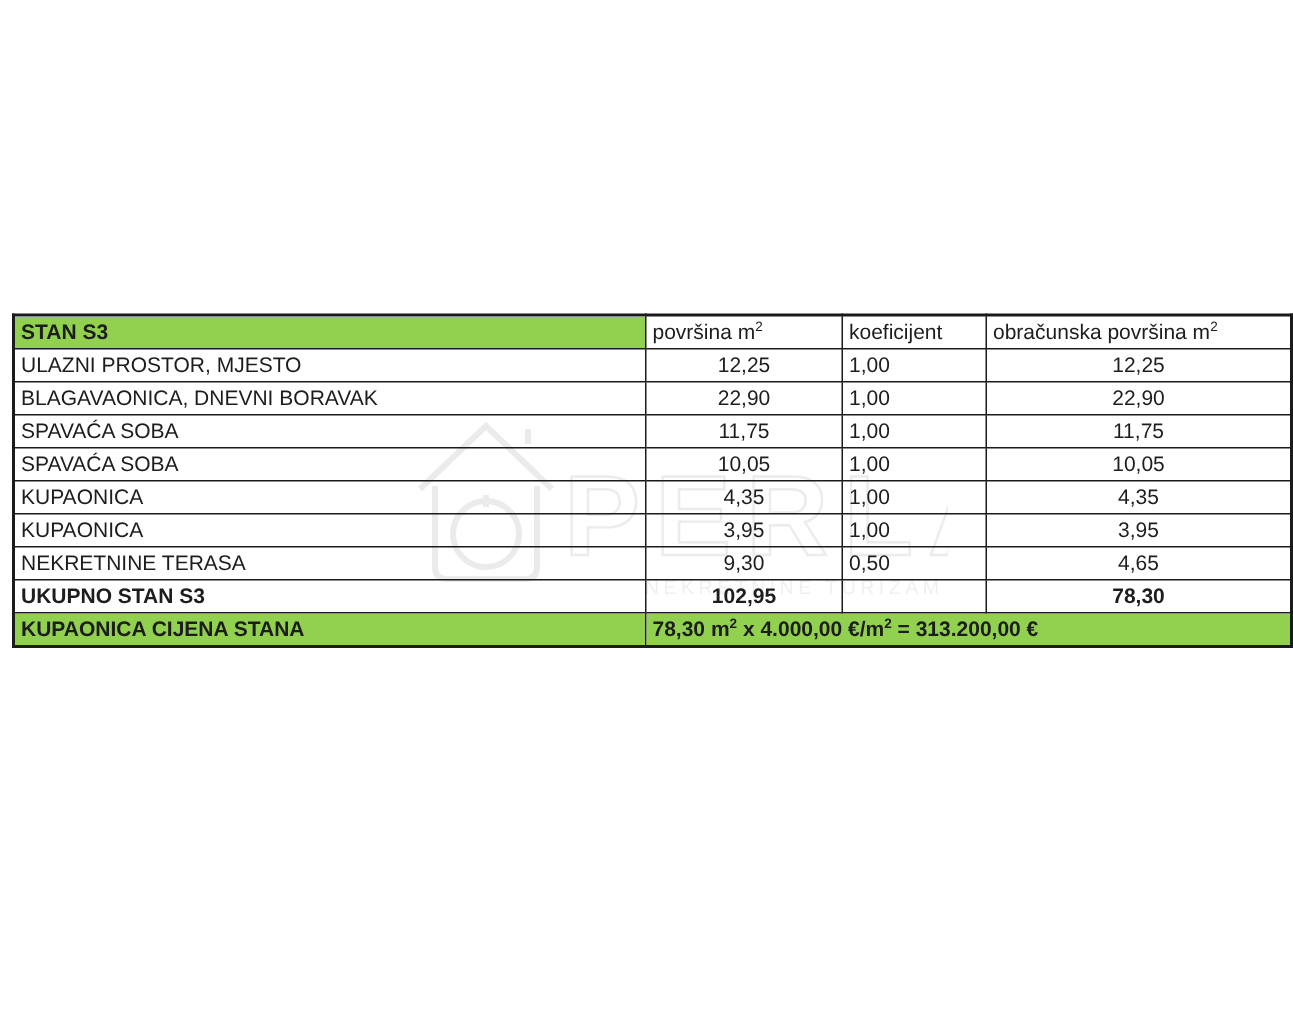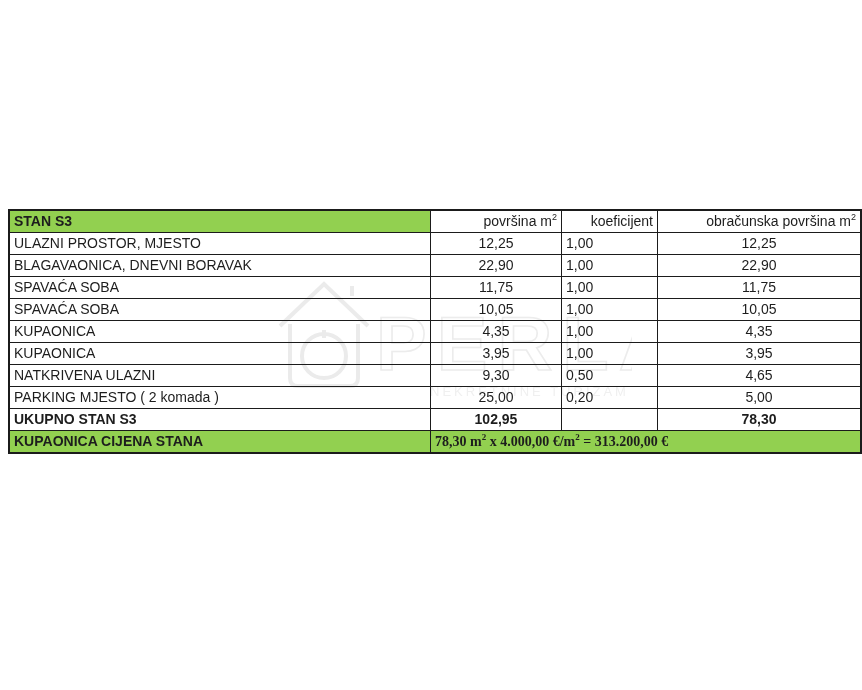--- a/index.html
+++ b/index.html
@@ -52,32 +52,31 @@
     overflow: hidden;
     white-space: nowrap;
   }
   td.c-name  { width: 412px; text-align: left; }
   td.c-area  { width: 122px; text-align: center; padding: 0; }
   td.c-coef  { width: 87px;  text-align: left; padding: 0; }
   td.c-calc  { width: 194px; text-align: center; padding: 0; }
 
   .green { background: #92d050 !important; }
   .bold  { font-weight: bold; }
-  td.hdr { text-align: right; padding: 0; }
+  td.hdr { text-align: left; padding: 0; }
 
   sup {
     font-size: 9px;
     line-height: 0;
     vertical-align: super;
   }
   td.formula {
     text-align: left;
     font-weight: bold;
     padding-left: 4px;
-    font-family: Liberation Serif, serif;
   }
 </style>
 </head>
 <body>
 
 <div class="watermark">
   <svg width="360" height="132" viewBox="0 0 360 132" xmlns="http://www.w3.org/2000/svg">
     <g stroke="#ebebeb" stroke-width="4" fill="none">
       <polyline points="8,52 52,10 96,52"></polyline>
       <line x1="80" y1="22" x2="80" y2="12"></line>
@@ -135,30 +134,24 @@
       <td class="c-coef">1,00</td>
       <td class="c-calc">4,35</td>
     </tr>
     <tr>
       <td class="c-name">KUPAONICA</td>
       <td class="c-area">3,95</td>
       <td class="c-coef">1,00</td>
       <td class="c-calc">3,95</td>
     </tr>
     <tr>
-      <td class="c-name">NATKRIVENA ULAZNI</td>
+      <td class="c-name">NEKRETNINE TERASA</td>
       <td class="c-area">9,30</td>
       <td class="c-coef">0,50</td>
       <td class="c-calc">4,65</td>
-    </tr>
-    <tr>
-      <td class="c-name">PARKING MJESTO ( 2 komada )</td>
-      <td class="c-area">25,00</td>
-      <td class="c-coef">0,20</td>
-      <td class="c-calc">5,00</td>
     </tr>
 
     <tr>
       <td class="c-name bold">UKUPNO STAN S3</td>
       <td class="c-area bold">102,95</td>
       <td class="c-coef"></td>
       <td class="c-calc bold">78,30</td>
     </tr>
 
     <tr>

